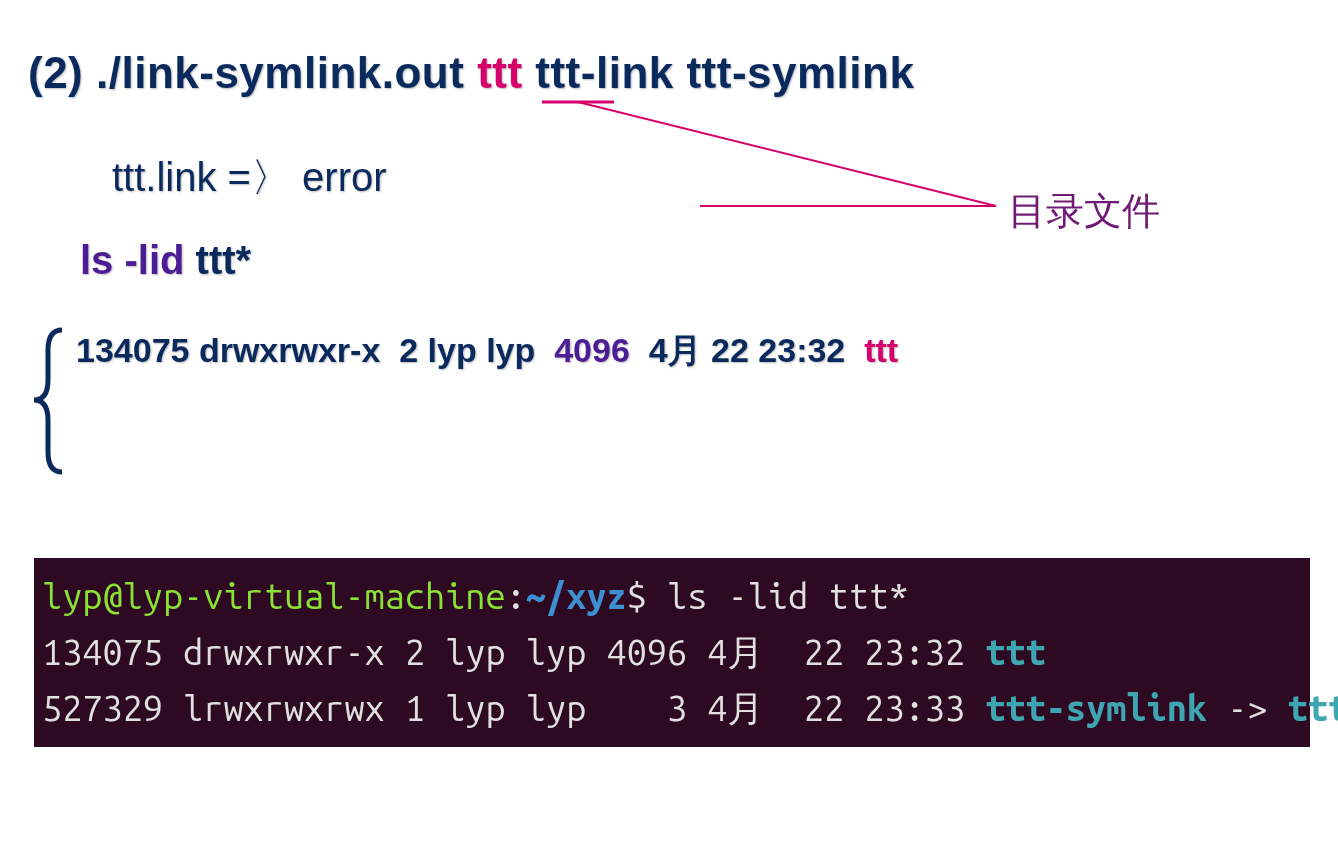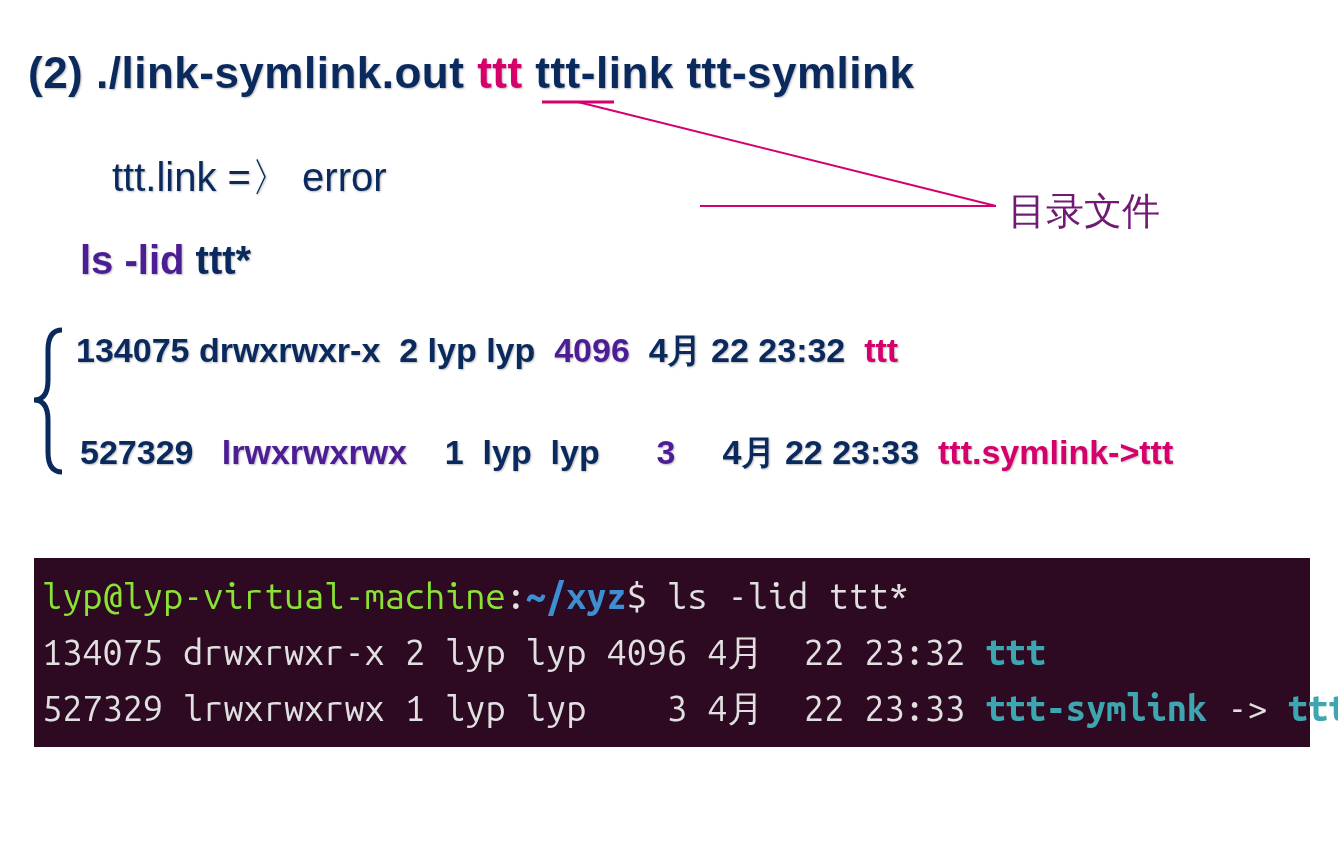--- a/index.html
+++ b/index.html
@@ -135,21 +135,20 @@
   </svg>
 
   <div class="line2">ttt.link   =〉  error</div>
 
   <div class="line3">
     <span class="red">ls  -lid</span><span class="navy">   ttt*</span>
   </div>
 
   <div class="line4"><span>134075 drwxrwxr-x  2 lyp lyp  </span><span class="red">4096</span><span>  4月 22 23:32  </span><span class="magenta">ttt</span></div>
 
-  <div class="line5"><span>527329   </span><span class="red">lrwxrwxrwx</span><span>    1  lyp  lyp      </span><span class="red">3</span><span>     4月 22 23:33  </span><span class="magenta">ttt.symlink-&gt;ttt</span></div>
 
   <div class="annotation">目录文件</div>
 
   <div class="terminal"><span class="t-user">lyp@lyp-virtual-machine</span><span class="t-colon">:</span><span class="t-path">~/xyz</span><span class="t-prompt">$ </span><span class="t-cmd">ls -lid ttt*</span>
 <span>134075 drwxrwxr-x 2 lyp lyp 4096 4月  22 23:32 </span><span class="t-dir">ttt</span>
 <span>527329 lrwxrwxrwx 1 lyp lyp    3 4月  22 23:33 </span><span class="t-sym">ttt-symlink</span><span> -&gt; </span><span class="t-dir">ttt</span></div>
 
 </div>
 
 </body></html>

